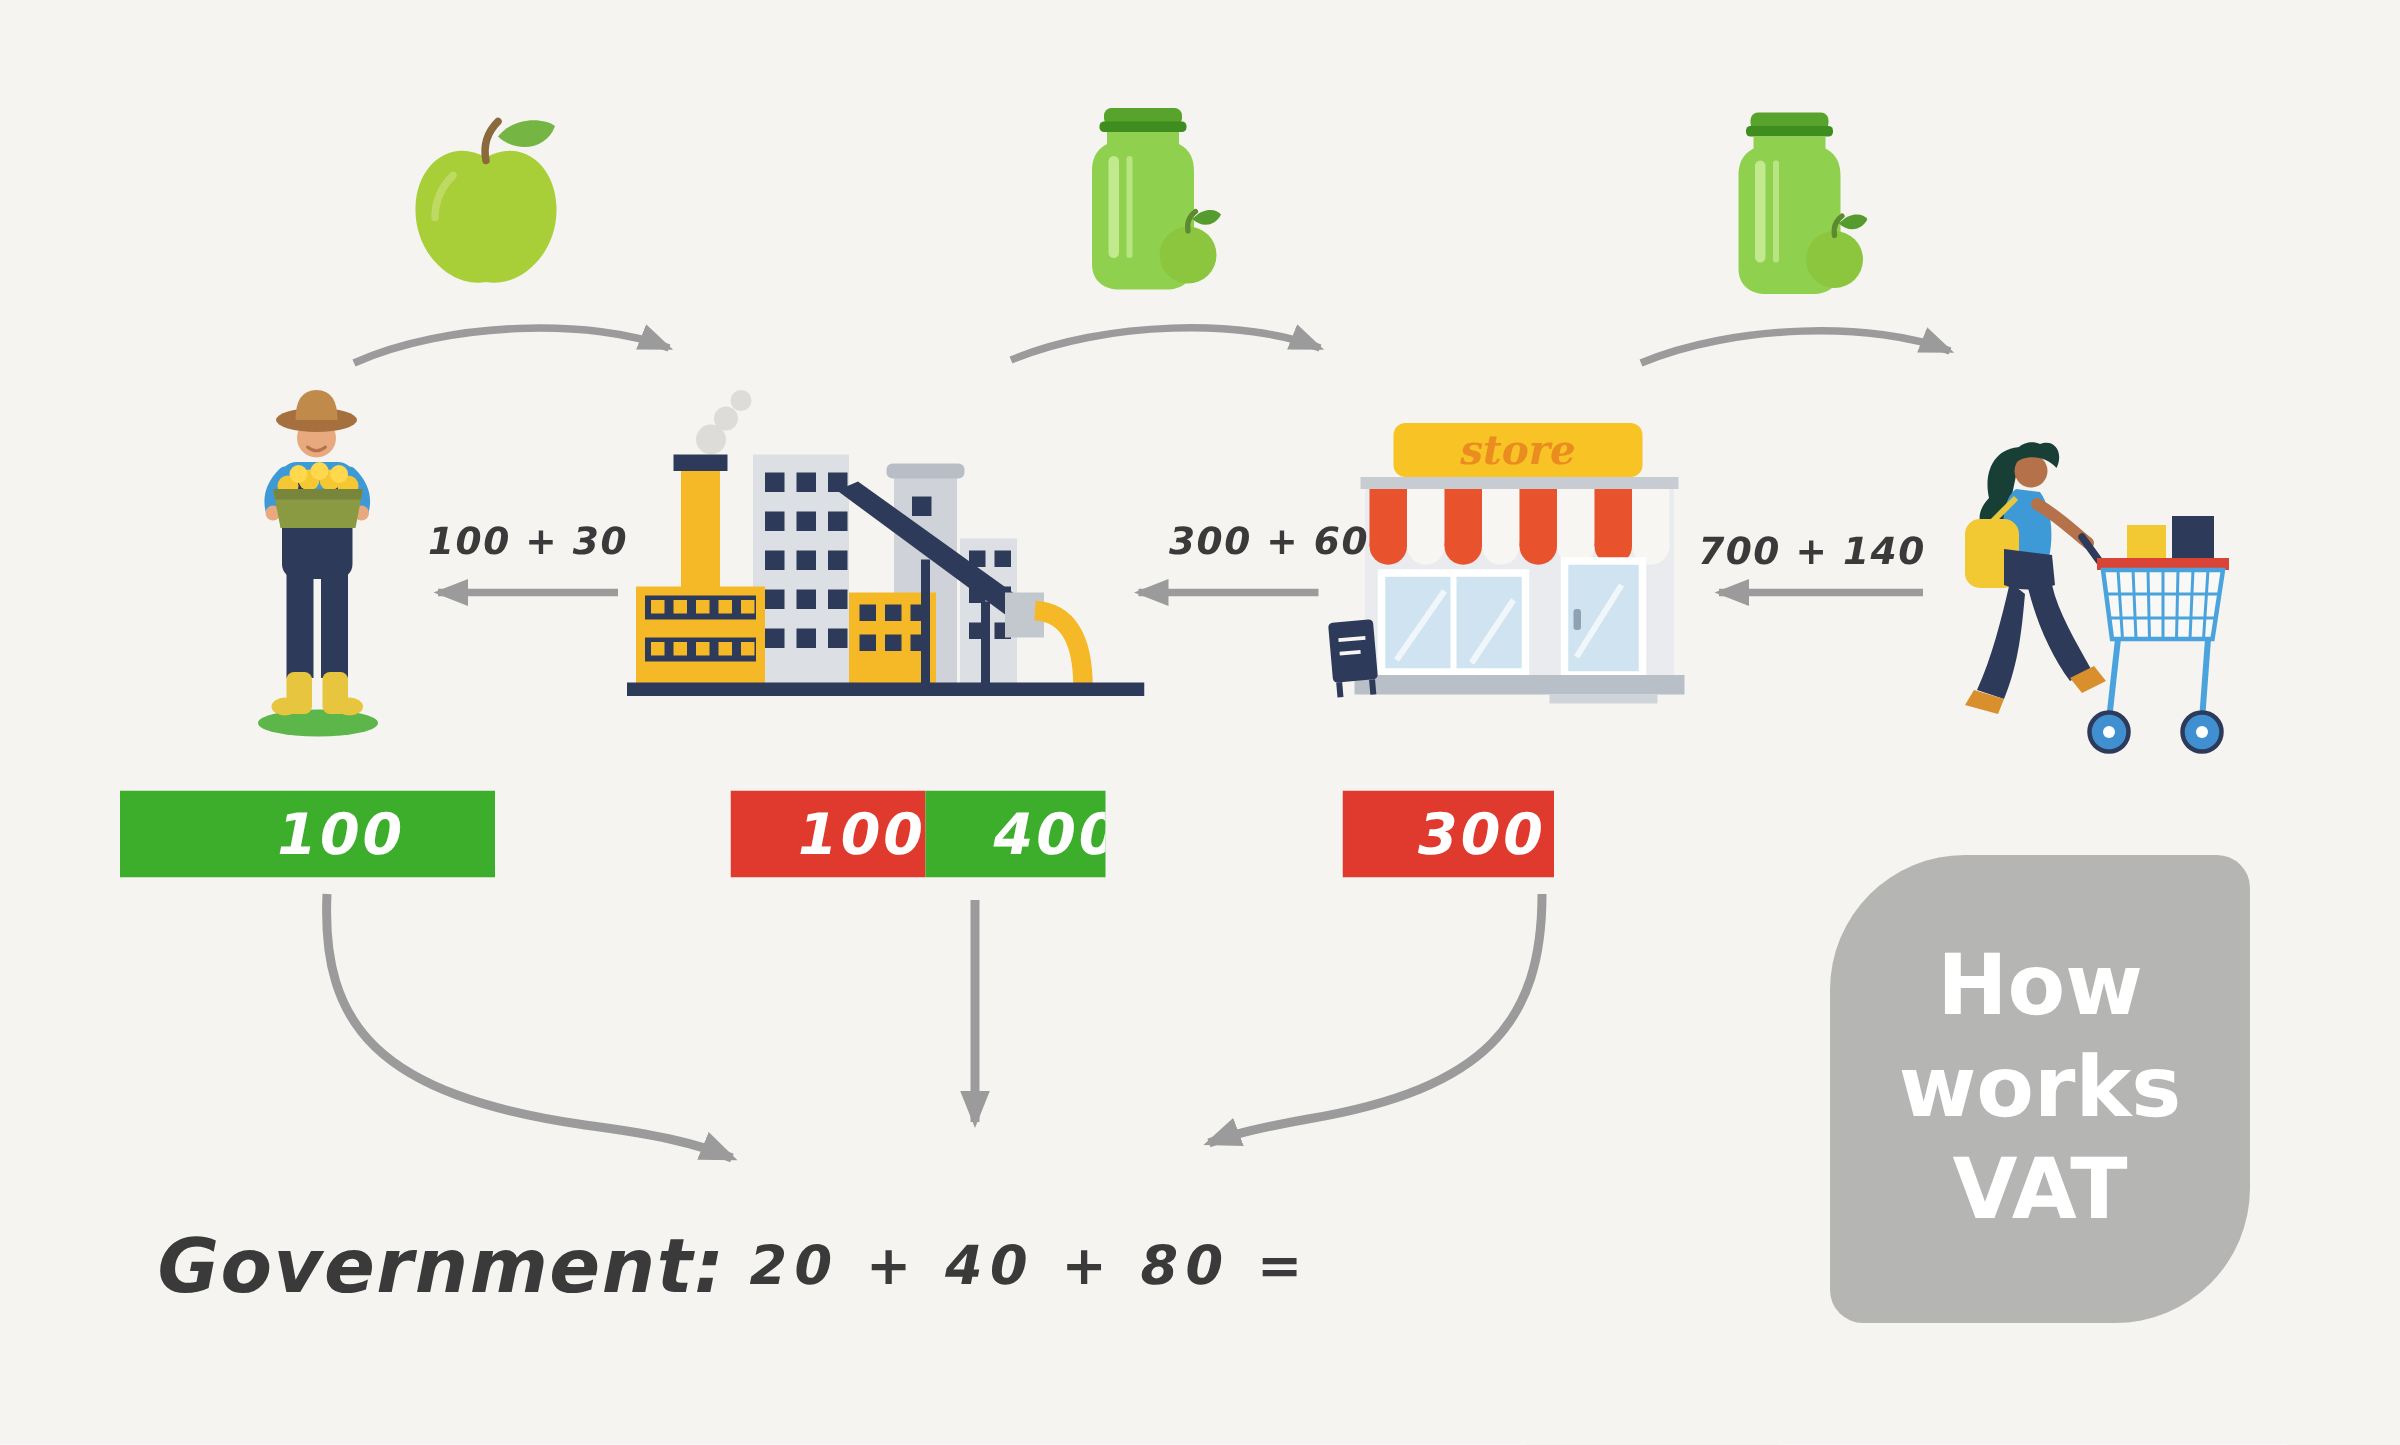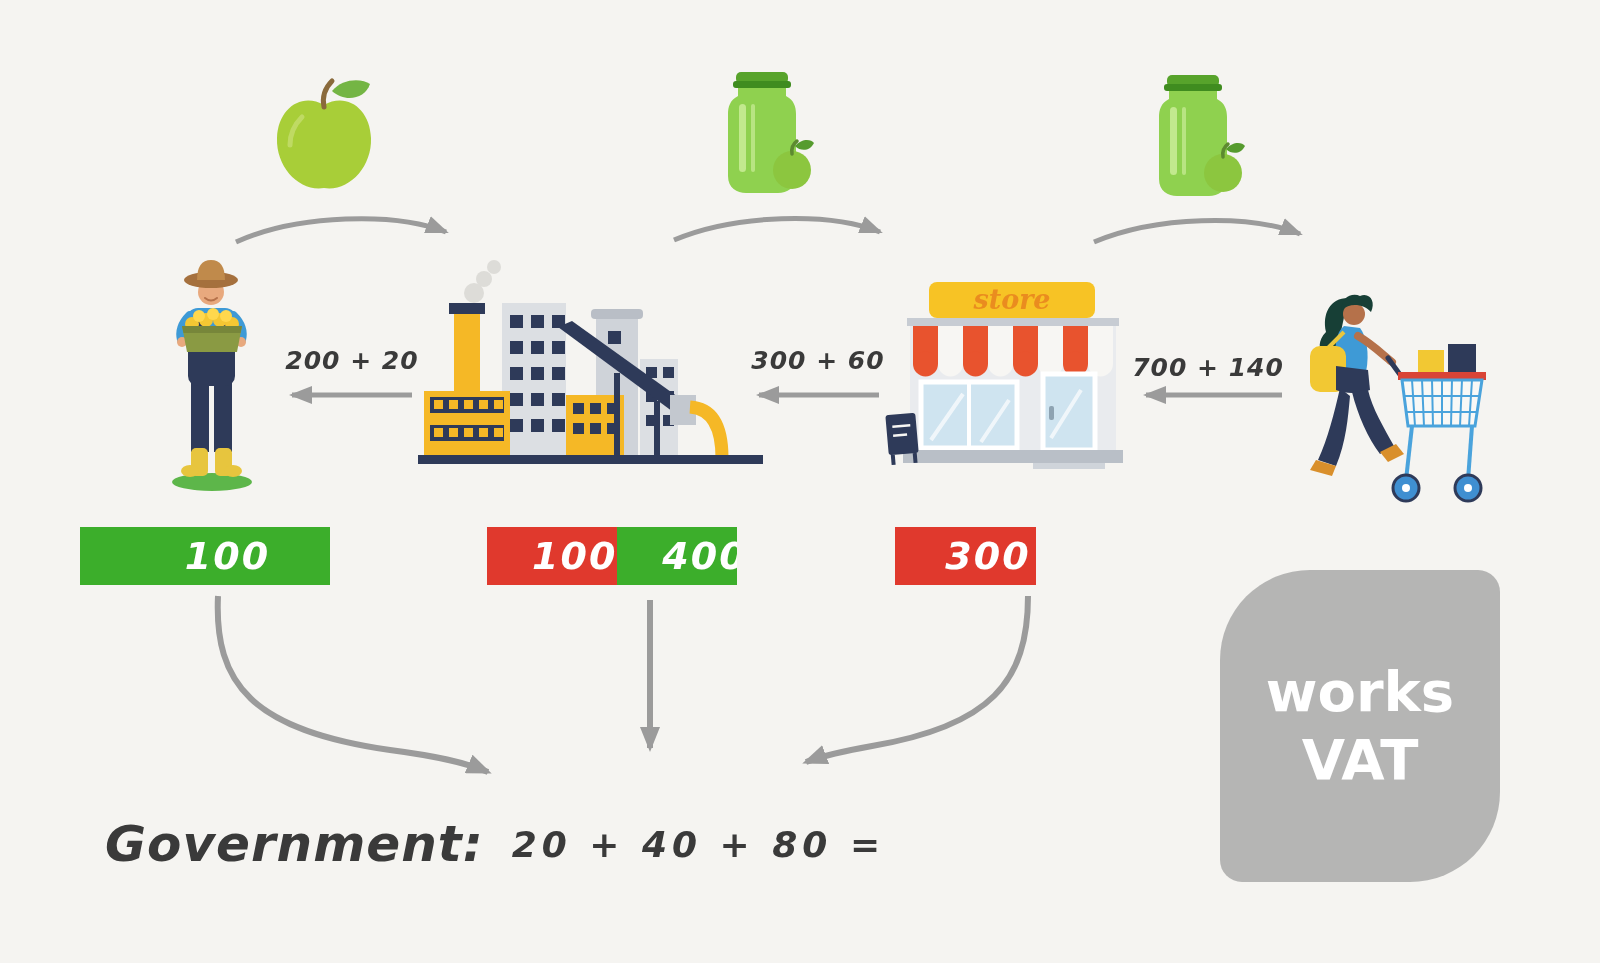--- a/index.html
+++ b/index.html
@@ -27,21 +27,21 @@
   
   .farmer{left:160px;top:252px;width:105px;height:240px;}
   .factory{left:418px;top:255px;width:345px;height:215px;}
   .store{left:885px;top:278px;width:250px;height:195px;}
   .consumer{left:1288px;top:288px;width:205px;height:225px;}
 
   
   .pay-label{color:var(--ink);font-style:italic;font-weight:bold;font-size:25px;
     text-align:center;letter-spacing:1px;white-space:nowrap;}
   .pl1{left:282px;top:346px;width:140px;}
-  .pl2{left:748px;top:346px;width:140px;}
+  .pl2{left:776px;top:346px;width:140px;}
   .pl3{left:1128px;top:353px;width:160px;}
   .ba1{left:268px;top:386px;width:146px;height:18px;}
   .ba2{left:735px;top:386px;width:146px;height:18px;}
   .ba3{left:1122px;top:386px;width:162px;height:18px;}
 
   
   .pricebox{display:flex;height:58px;overflow:hidden;}
   .seg{display:flex;align-items:center;justify-content:center;color:#fff;
     font-style:italic;font-weight:bold;font-size:38px;letter-spacing:2px;padding-left:45px;}
   .seg.green{background:var(--green);flex:1;}
@@ -51,21 +51,21 @@
   .pb2 .red{width:94px;}
   .pb3{left:895px;top:527px;width:245px;}
   .pb3 .red{width:96px;}
 
   
   .d1{left:200px;top:592px;width:320px;height:195px;}
   .d2{left:632px;top:596px;width:40px;height:185px;}
   .d3{left:772px;top:592px;width:270px;height:190px;}
 
   
-  .gov{left:105px;top:802px;height:84px;display:flex;align-items:center;gap:28px;}
+  .gov{left:105px;top:802px;height:84px;display:flex;align-items:center;gap:16px;}
   .gov-label{font-size:50px;font-style:italic;font-weight:bold;color:var(--ink);letter-spacing:1px;}
   .gov-eq{font-size:36px;font-style:italic;font-weight:bold;color:var(--ink);letter-spacing:5px;white-space:nowrap;}
   .gov-total{background:var(--orange);color:#fff;font-size:48px;font-style:italic;
     font-weight:bold;padding:8px 30px;border-radius:42px;letter-spacing:2px;}
 
   
   .title-badge{left:1220px;top:570px;width:280px;height:312px;background:var(--badge);
     border-radius:90px 22px 90px 22px;display:flex;flex-direction:column;
     justify-content:center;align-items:center;color:#fff;font-weight:bold;
     font-size:56px;line-height:1.22;}
@@ -303,21 +303,21 @@
       <path d="M114 92 L194 92 L187 138 L120 138 Z" fill="none" stroke="#4aa3dc" stroke-width="3"></path>
       <path d="M124 138 L118 192" stroke="#4aa3dc" stroke-width="4"></path>
       <path d="M184 138 L180 192" stroke="#4aa3dc" stroke-width="4"></path>
       <circle cx="118" cy="200" r="13" fill="#3f8fd1" stroke="#2e3a59" stroke-width="3"></circle>
       <circle cx="118" cy="200" r="4" fill="#ffffff"></circle>
       <circle cx="180" cy="200" r="13" fill="#3f8fd1" stroke="#2e3a59" stroke-width="3"></circle>
       <circle cx="180" cy="200" r="4" fill="#ffffff"></circle>
     </svg>
   </div>
 
-  <div class="abs pay-label pl1">200 + 20</div>
+  <div class="abs pay-label pl1">100 + 30</div>
   <div class="abs ba1">
     <svg width="146" height="18" viewBox="0 0 146 18">
       <defs>
           <marker id="ab1" markerWidth="24" markerHeight="18" refX="20" refY="9" orient="auto" markerUnits="userSpaceOnUse">
             <path d="M0 0 L23 9 L0 18 Z" fill="#9b9b9b"></path>
           </marker>
         </defs>
       <path d="M144 9 L24 9" stroke="#9b9b9b" stroke-width="5" fill="none" marker-end="url(#ab1)"></path>
     </svg>
   </div>
@@ -387,17 +387,18 @@
       <path d="M256 4 C256 90 218 134 100 154 C72 159 50 164 34 170" stroke="#9b9b9b" stroke-width="6" fill="none" marker-end="url(#ad3)"></path>
     </svg>
   </div>
 
   <div class="abs gov">
     <span class="gov-label">Government:</span>
     <span class="gov-eq">20 + 40 + 80 =</span>
   </div>
 
   <div class="abs title-badge">
+    <div>How</div>
     <div>works</div>
     <div>VAT</div>
   </div>
 
 </div>
 
 </body></html>

